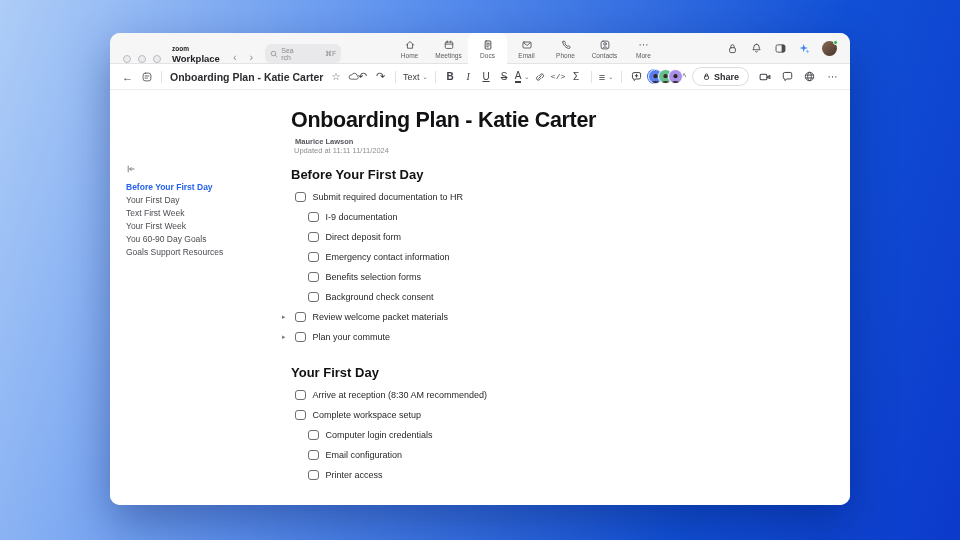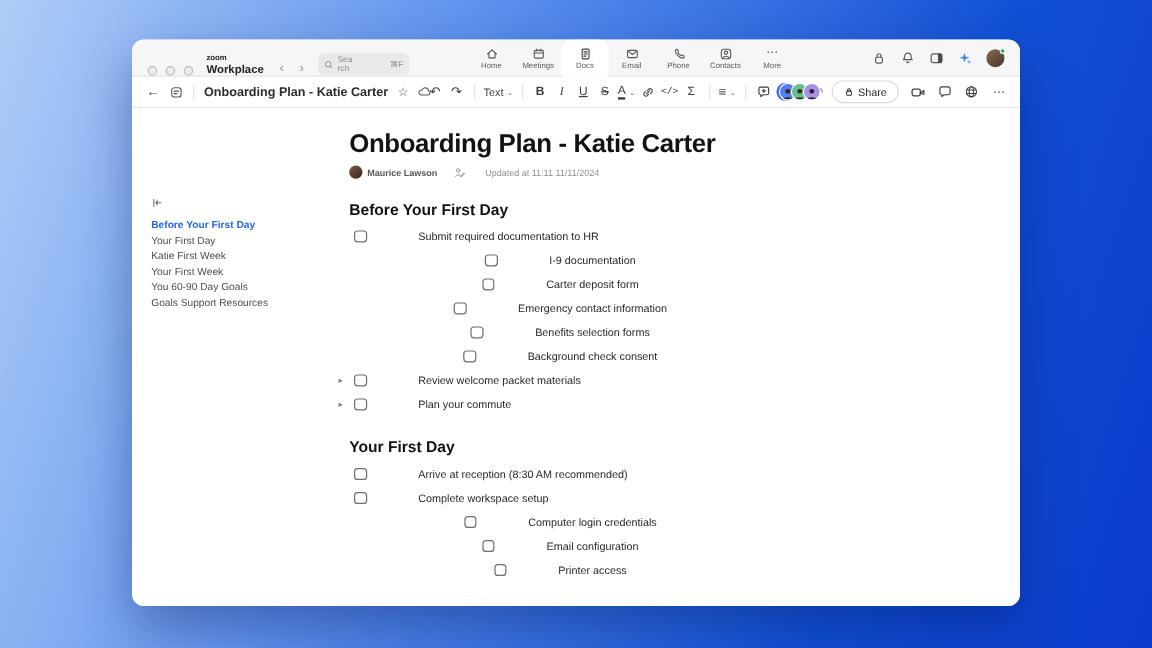--- a/index.html
+++ b/index.html
@@ -41,40 +41,40 @@
   .center-tools { position:absolute; left:245px; display:flex; align-items:center; gap:3px; }
   .u { text-decoration:underline; }
   .strike { text-decoration:line-through; }
   .chev { font-size:6px; color:#5a5a60; margin-left:1px; }
   .ai-btn { width:15px; height:15px; border-radius:50%; background:#2e6bf6; display:flex; align-items:center; justify-content:center; }
   .right-tools { position:absolute; right:10px; display:flex; align-items:center; gap:9px; }
   .facepile { display:flex; }
   .face { width:15px; height:15px; border-radius:50%; border:1.5px solid #fff; display:flex; align-items:flex-end; justify-content:center; overflow:hidden; }
   .face + .face { margin-left:-5px; }
   .share-btn { display:flex; align-items:center; gap:3px; height:19px; border:1px solid #dcdcde; border-radius:10px;
-               padding:0 9px; font-size:9px; font-weight:400; color:#2c2c30; background:#fff; }
+               padding:0 9px; font-size:9px; font-weight:700; color:#2c2c30; background:#fff; }
 
   
   .main { position:relative; height:415px; background:#fff; }
   .outline { position:absolute; left:16px; top:74px; width:150px; }
   .outline-items { list-style:none; margin-top:7px; }
   .outline-items li { font-size:8.5px; color:#4c4c52; line-height:13px; white-space:nowrap; cursor:default; }
   .outline-items li.active { color:#2563eb; font-weight:700; }
 
   .content { position:absolute; left:181px; top:0; width:335px; padding-top:17px; }
   .h1 { font-size:21.5px; font-weight:700; color:#121215; letter-spacing:-.3px; line-height:26px; white-space:nowrap; }
-  .meta { display:flex; align-items:flex-end; margin-top:4px; height:12px; }
+  .meta { display:flex; align-items:flex-start; margin-top:4px; height:12px;flex-direction:column; }
   .meta .mauthor { font-size:7.5px; font-weight:600; color:#55555b; margin-left:4px; }
-  .meta .mupd { font-size:7.5px; color:#8e8e94; margin-left:16px; }
+  .meta .mupd { font-size:7.5px; color:#8e8e94; margin-left:3px; }
   .meta .av { width:11px; height:11px; border-radius:50%; background:linear-gradient(140deg,#7d5c45,#33241c); }
   .meta .gap { width:14px; }
   .h2 { font-size:13px; font-weight:700; color:#121215; margin-top:18px; line-height:15px; }
   .rows { margin-top:5px; }
-  .row { display:flex; align-items:center; height:20px; padding-left:4px; position:relative;gap:36px; }
-  .row.sub { padding-left:17px;justify-content:center; }
+  .row { display:flex; align-items:center; height:20px; padding-left:4px; position:relative; }
+  .row.sub { padding-left:17px; }
   .row .tri { position:absolute; left:-9px; font-size:7px; color:#7e7e84; top:6px; }
   .cbox { width:10.5px; height:10.5px; border:1.1px solid #6e6e73; border-radius:3px; background:#fff; flex:0 0 auto; }
   .row .txt { font-size:9px; color:#28282c; margin-left:7px; white-space:nowrap; }
 
   svg.ic { display:block; }
 </style>
 </head>
 <body>
 
 <div class="window">
@@ -279,21 +279,21 @@
     <div class="outline">
       <svg class="ic" width="10" height="10" viewBox="0 0 16 16" fill="none" stroke="#6b6b70" stroke-width="1.4" stroke-linecap="round">
           <path d="M3.5 3.5 V12.5 M13 8 H6 M8.5 5.5 L6 8 L8.5 10.5"></path>
         </svg>
       <ul class="outline-items">
 
           <li class="active">Before Your First Day</li>
 
           <li>Your First Day</li>
 
-          <li>Katie First Week</li>
+          <li>Text First Week</li>
 
           <li>Your First Week</li>
 
           <li>You 60-90 Day Goals</li>
 
           <li>Goals Support Resources</li>
 
       </ul>
     </div>
 
@@ -322,21 +322,21 @@
 
         <div class="row sub">
 
           <span class="cbox"></span>
           <span class="txt">I-9 documentation</span>
         </div>
 
         <div class="row sub">
 
           <span class="cbox"></span>
-          <span class="txt">Carter deposit form</span>
+          <span class="txt">Direct deposit form</span>
         </div>
 
         <div class="row sub">
 
           <span class="cbox"></span>
           <span class="txt">Emergency contact information</span>
         </div>
 
         <div class="row sub">
 

